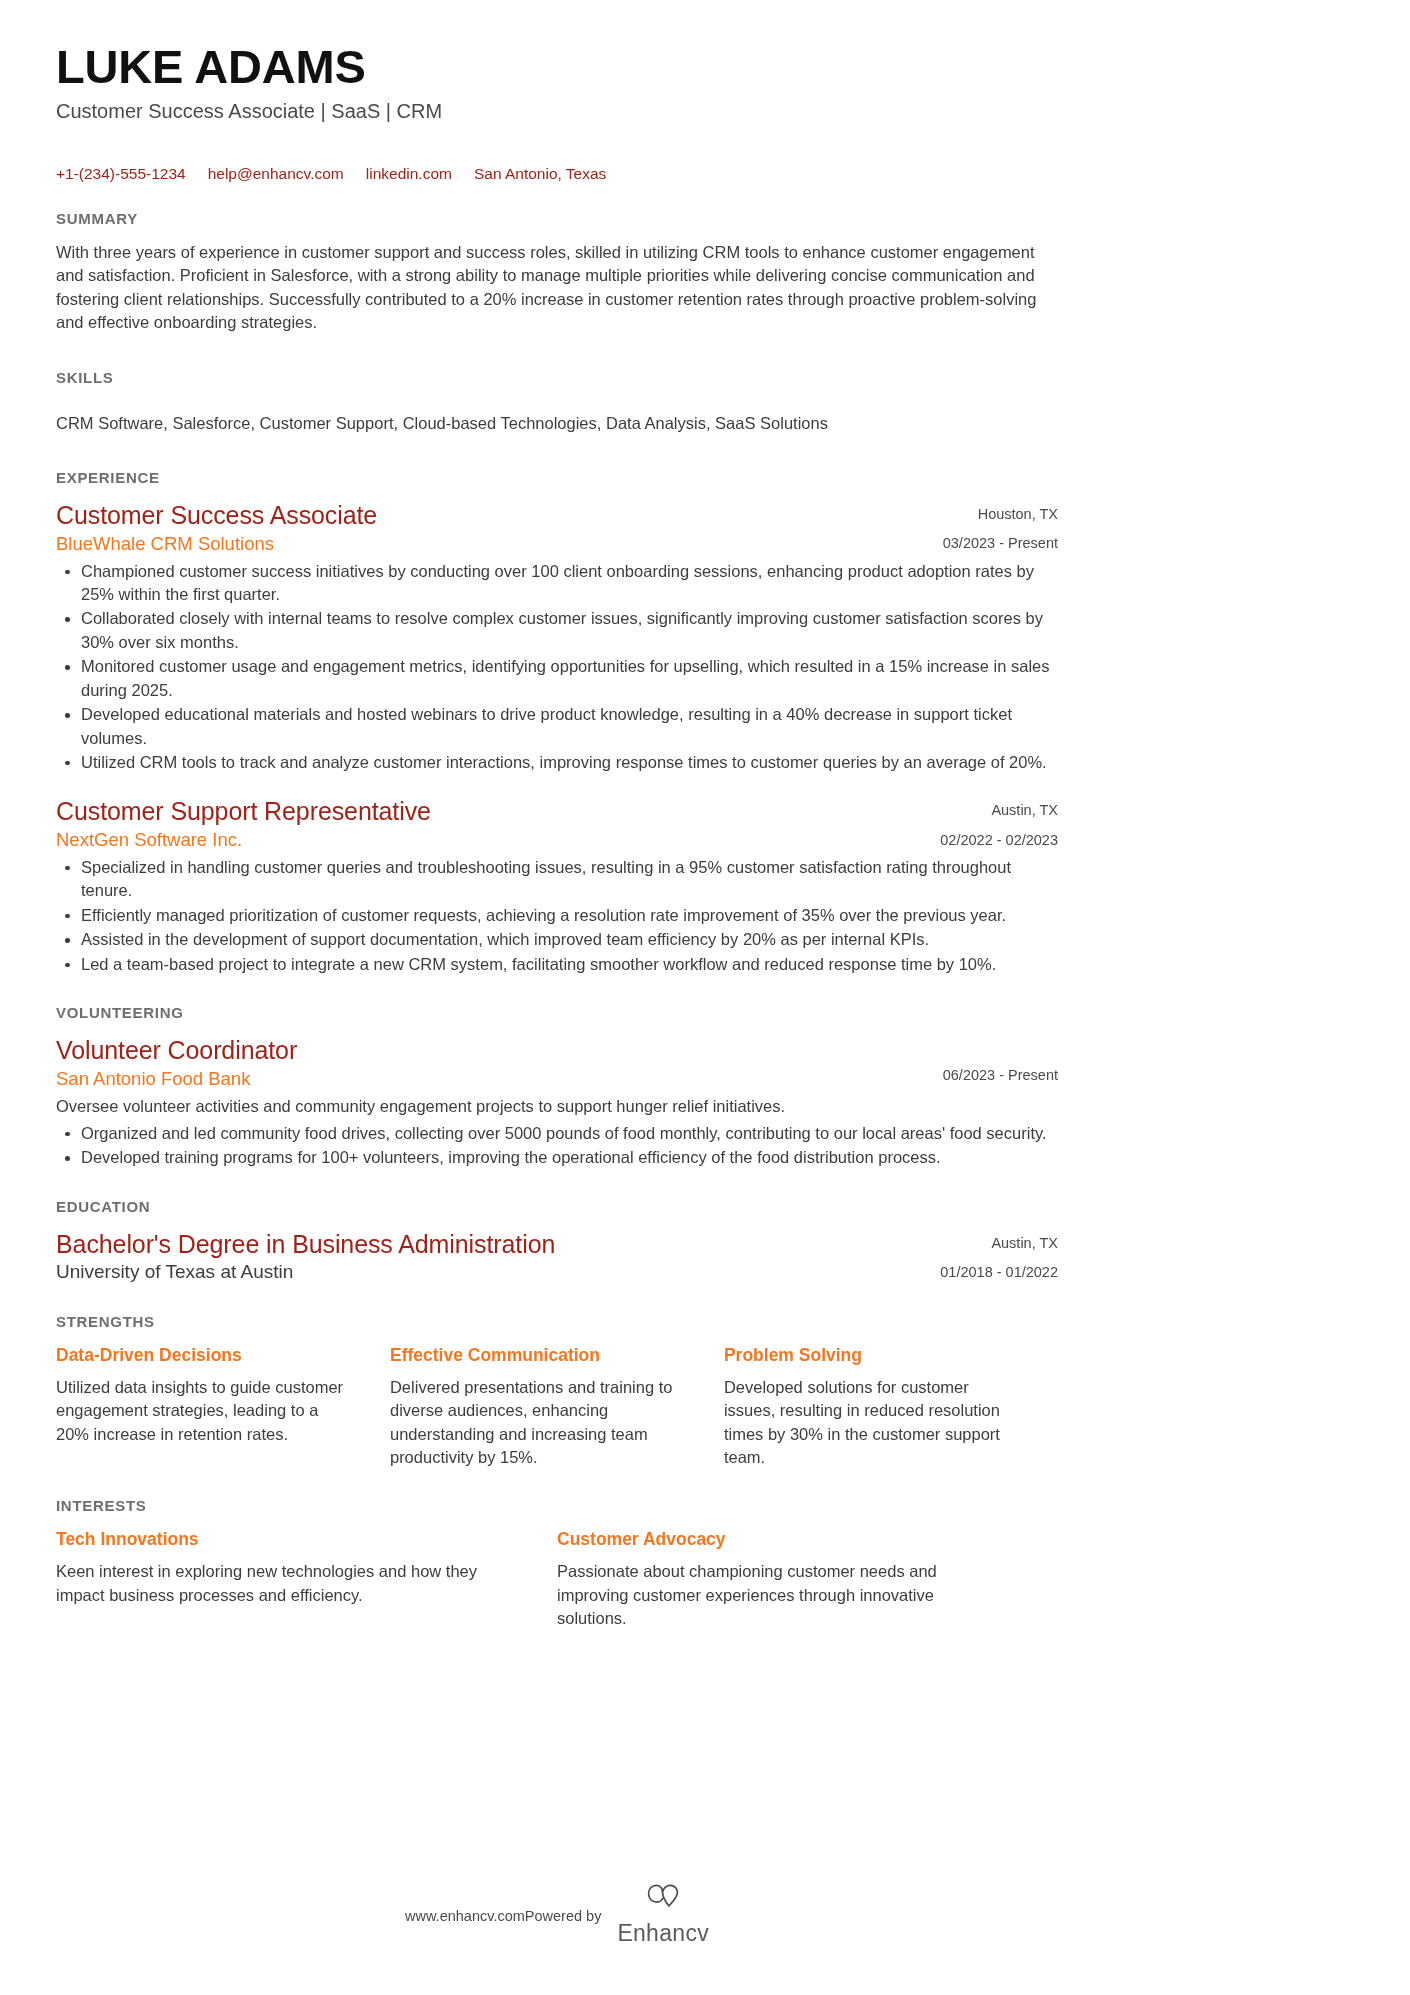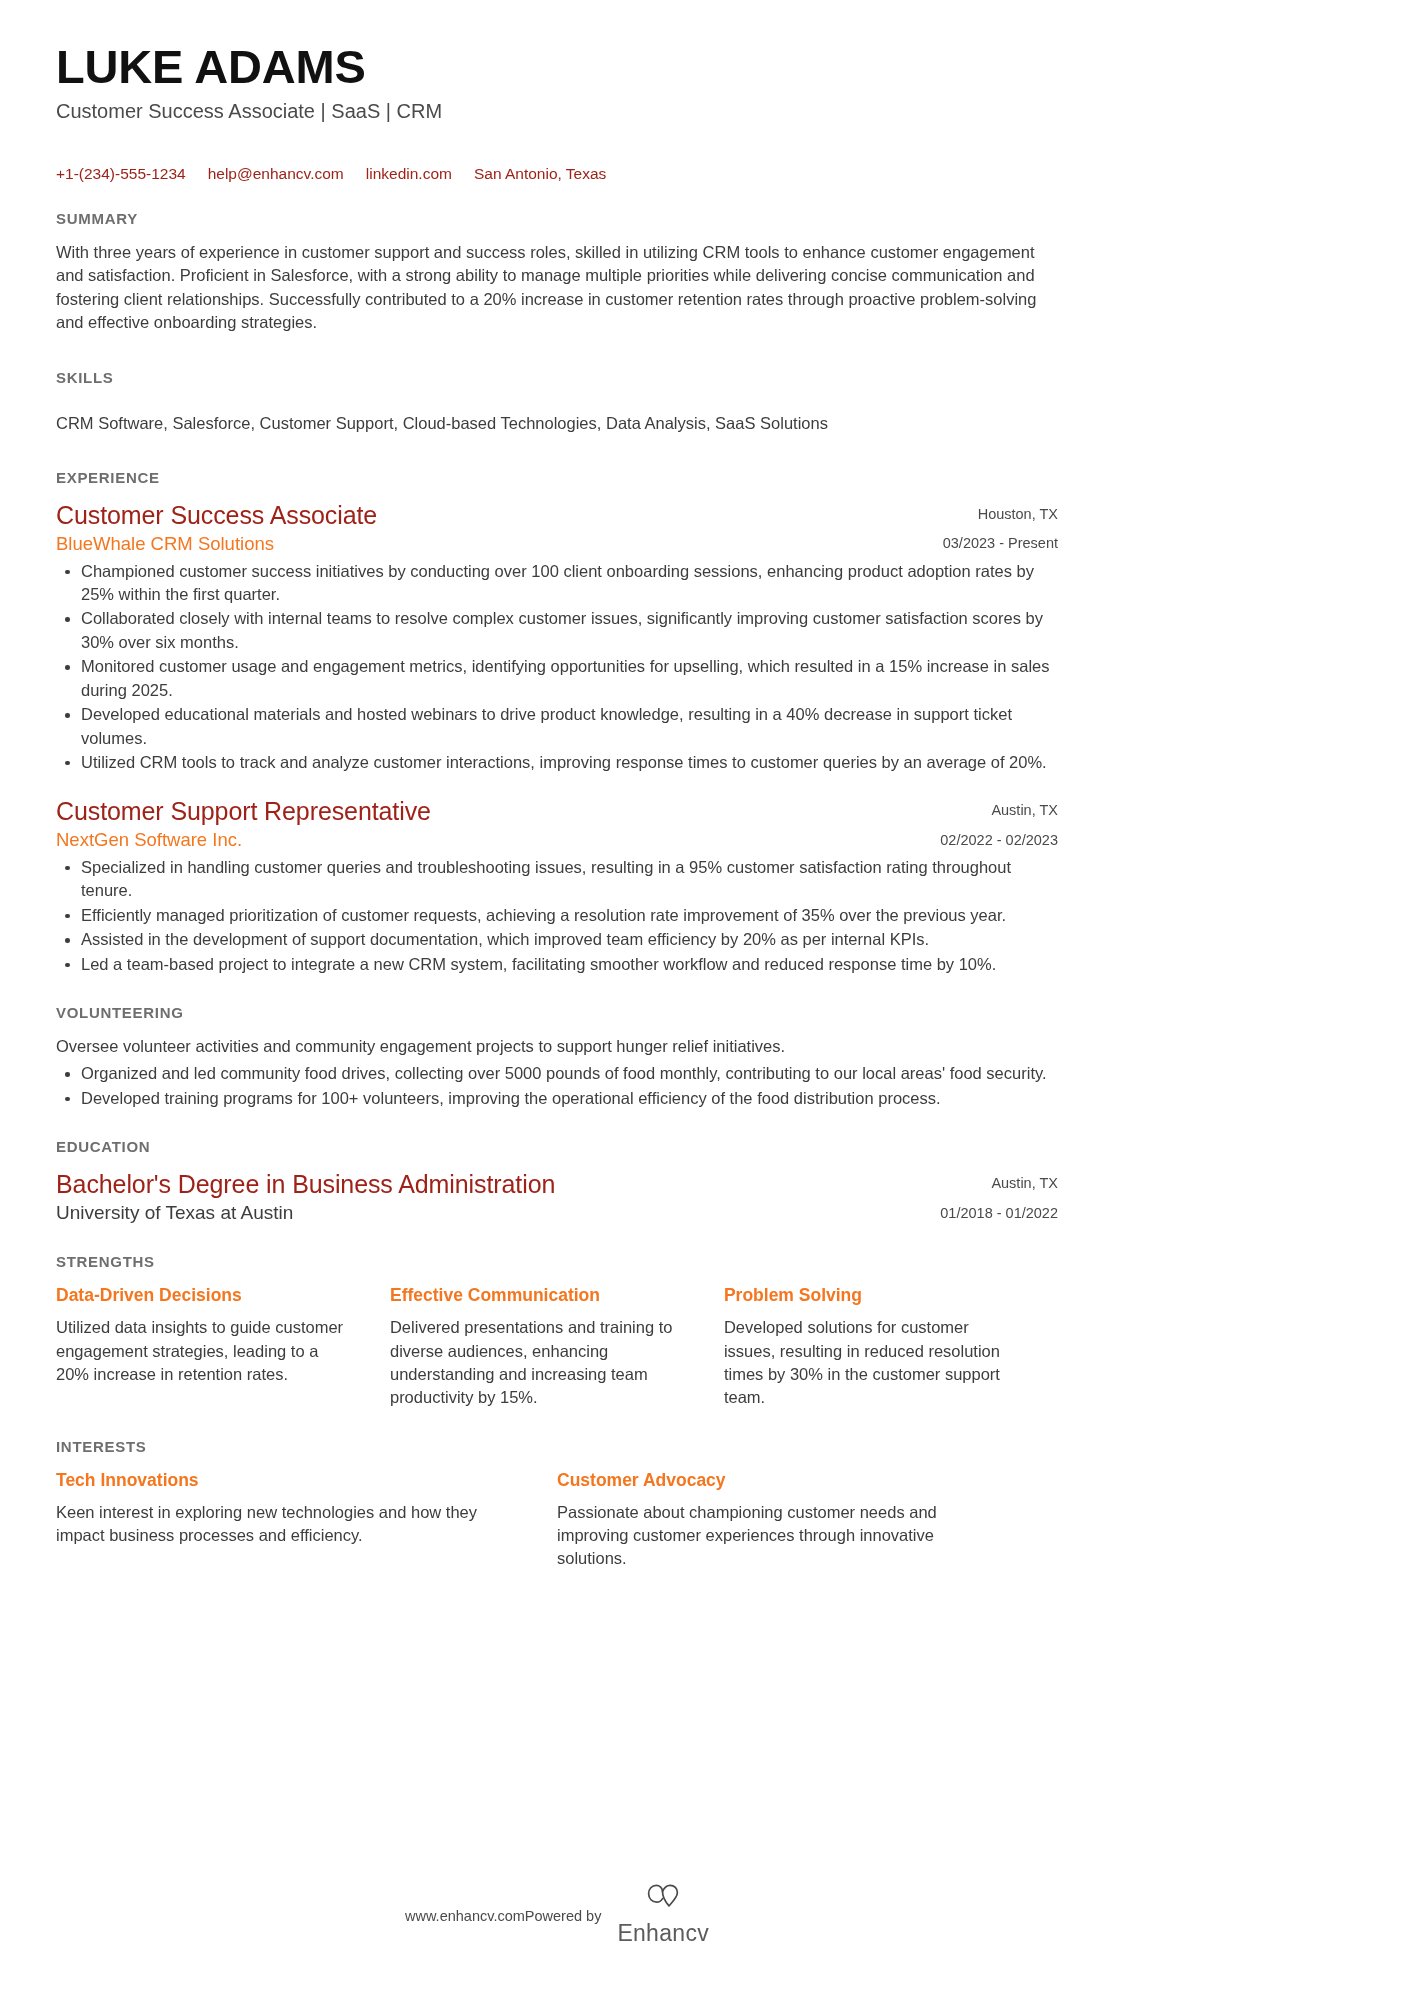--- a/index.html
+++ b/index.html
@@ -266,20 +266,29 @@
         <li>Assisted in the development of support documentation, which improved team efficiency by 20% as per internal KPIs.</li>
         <li>Led a team-based project to integrate a new CRM system, facilitating smoother workflow and reduced response time by 10%.</li>
       </ul>
     </div>
   </div>
 
   <div class="section sec-gap-md">
     <div class="section-title">VOLUNTEERING</div>
 
     <div class="entry">
+      <div class="entry-head">
+        <div class="entry-left">
+          <div class="entry-title">Volunteer Coordinator</div>
+          <div class="entry-org">San Antonio Food Bank</div>
+        </div>
+        <div class="entry-right" style="padding-top:32px">
+          <div class="e-date">06/2023 - Present</div>
+        </div>
+      </div>
       <div class="entry-desc">Oversee volunteer activities and community engagement projects to support hunger relief initiatives.</div>
       <ul class="bullets">
         <li>Organized and led community food drives, collecting over 5000 pounds of food monthly, contributing to our local areas' food security.</li>
         <li>Developed training programs for 100+ volunteers, improving the operational efficiency of the food distribution process.</li>
       </ul>
     </div>
   </div>
 
   <div class="section sec-gap-md">
     <div class="section-title">EDUCATION</div>

